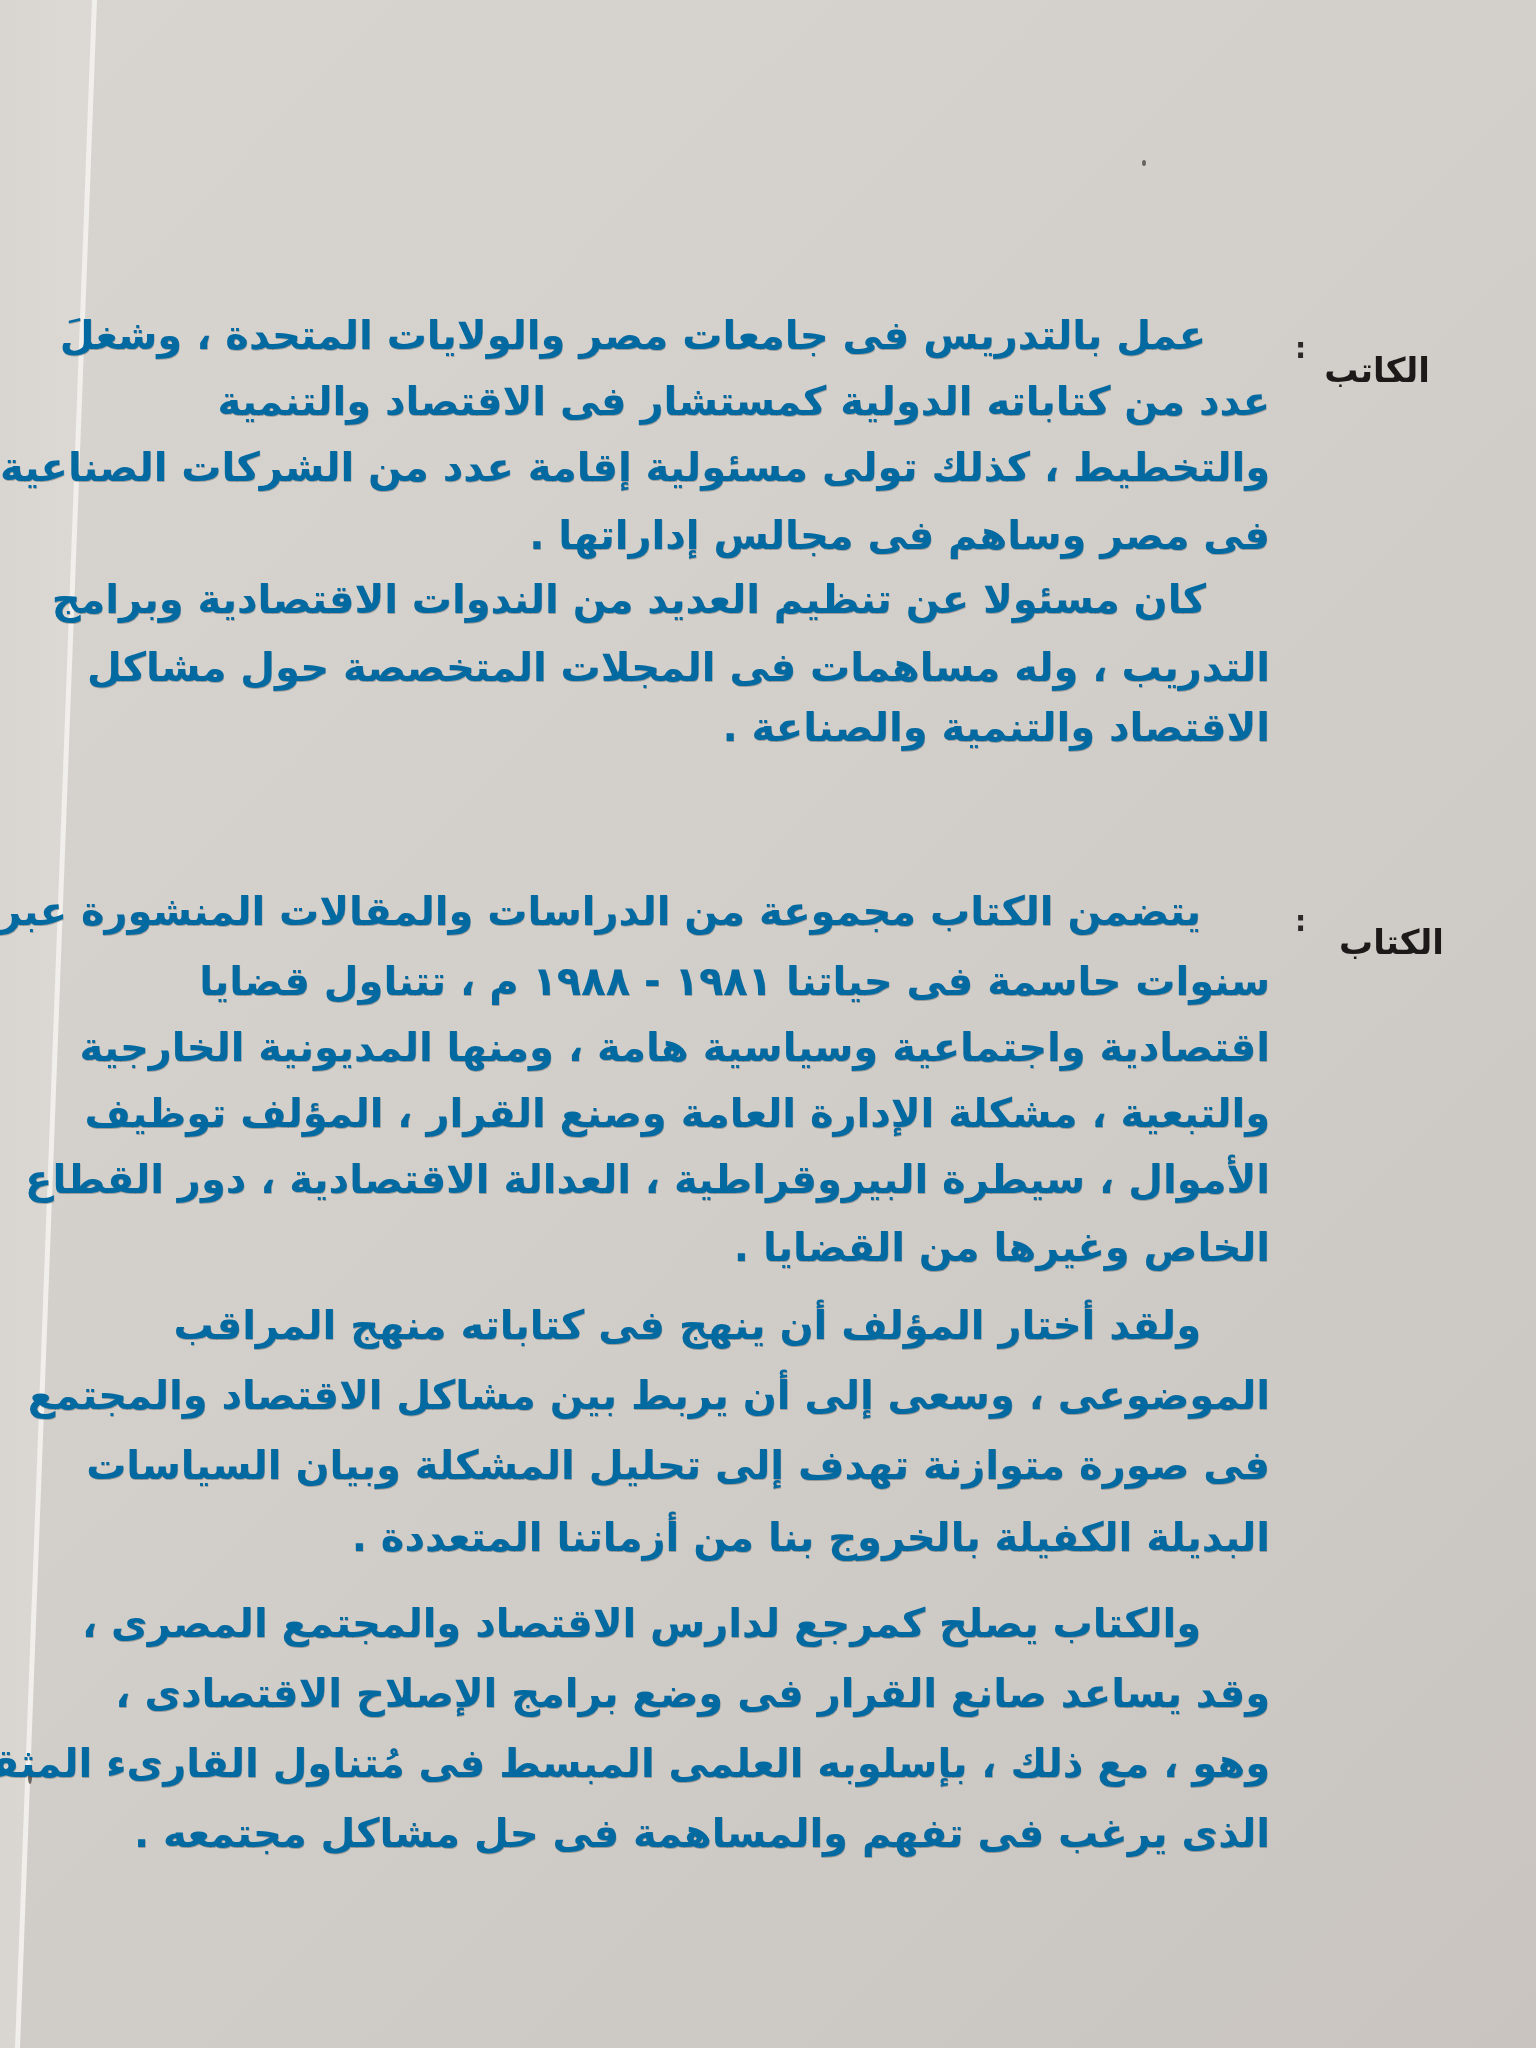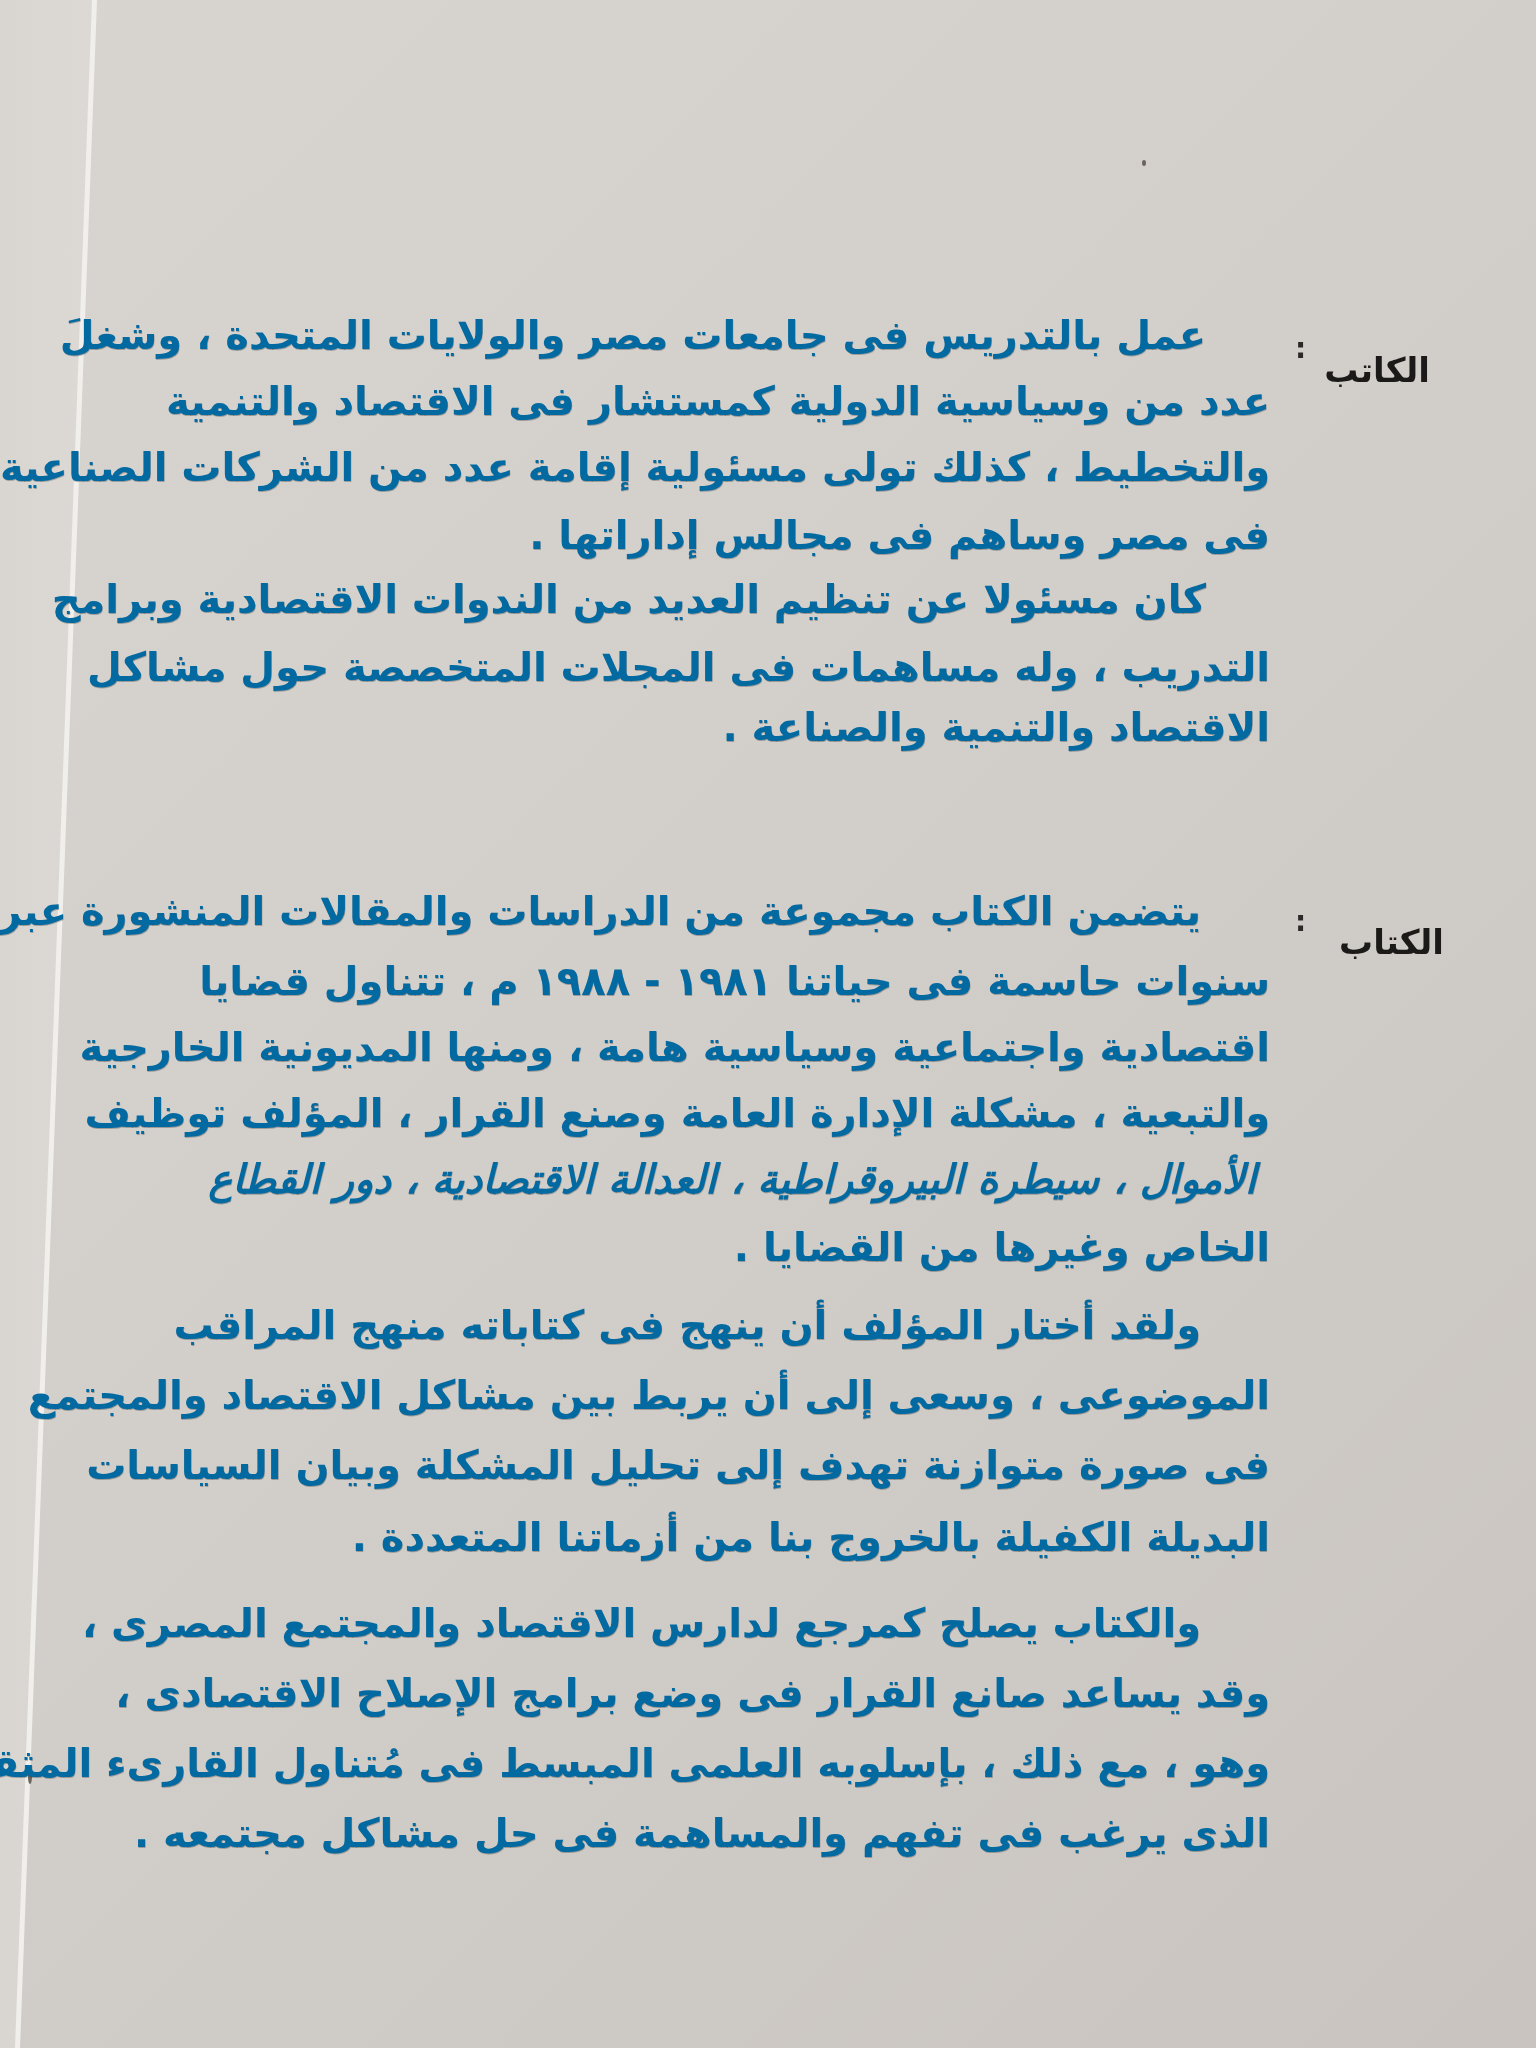--- a/index.html
+++ b/index.html
@@ -55,42 +55,42 @@
 
 <div class="mark" style="left:1142px;top:160px;width:4px;height:6px;"></div>
 <div class="mark" style="left:28px;top:1770px;width:4px;height:14px;"></div>
 
 <div class="section">
   <div class="label" style="right:106px; top:338px;">الكاتب</div>
   <div class="colon" style="left:1295px; top:332px;">:</div>
 
   <div>
     <div class="line" style="right:330px; width:730px; top:312px;">عمل بالتدريس فى جامعات مصر والولايات المتحدة ، وشغلَ</div>
-    <div class="line" style="right:266px; width:794px; top:378px;">عدد من وسياسية الدولية كمستشار فى الاقتصاد والتنمية</div>
+    <div class="line" style="right:266px; width:794px; top:378px;">عدد من كتاباته الدولية كمستشار فى الاقتصاد والتنمية</div>
     <div class="line" style="right:266px; width:794px; top:444px;">والتخطيط ، كذلك تولى مسئولية إقامة عدد من الشركات الصناعية</div>
     <div class="line last" style="right:266px; width:794px; top:512px;">فى مصر وساهم فى مجالس إداراتها .</div>
   </div>
 
   <div>
     <div class="line" style="right:330px; width:740px; top:576px;">كان مسئولا عن تنظيم العديد من الندوات الاقتصادية وبرامج</div>
     <div class="line" style="right:266px; width:804px; top:644px;">التدريب ، وله مساهمات فى المجلات المتخصصة حول مشاكل</div>
     <div class="line last" style="right:266px; width:804px; top:704px;">الاقتصاد والتنمية والصناعة .</div>
   </div>
 </div>
 
 <div class="section">
   <div class="label" style="right:92px; top:910px;">الكتاب</div>
   <div class="colon" style="left:1295px; top:905px;">:</div>
 
   <div>
     <div class="line" style="right:335px; width:750px; top:888px;">يتضمن الكتاب مجموعة من الدراسات والمقالات المنشورة عبر</div>
     <div class="line" style="right:266px; width:820px; top:958px;">سنوات حاسمة فى حياتنا ١٩٨١ - ١٩٨٨ م ، تتناول قضايا</div>
     <div class="line" style="right:266px; width:820px; top:1024px;">اقتصادية واجتماعية وسياسية هامة ، ومنها المديونية الخارجية</div>
     <div class="line" style="right:266px; width:820px; top:1090px;">والتبعية ، مشكلة الإدارة العامة وصنع القرار ، المؤلف توظيف</div>
-    <div class="line" style="right:280px; width:828px; top:1156px;font-style:italic;">الأموال ، سيطرة البيروقراطية ، العدالة الاقتصادية ، دور القطاع</div>
+    <div class="line" style="right:266px; width:828px; top:1156px;">الأموال ، سيطرة البيروقراطية ، العدالة الاقتصادية ، دور القطاع</div>
     <div class="line last" style="right:266px; width:828px; top:1224px;">الخاص وغيرها من القضايا .</div>
   </div>
 
   <div>
     <div class="line" style="right:335px; width:770px; top:1302px;">ولقد أختار المؤلف أن ينهج فى كتاباته منهج المراقب</div>
     <div class="line" style="right:266px; width:840px; top:1372px;">الموضوعى ، وسعى إلى أن يربط بين مشاكل الاقتصاد والمجتمع</div>
     <div class="line" style="right:266px; width:845px; top:1442px;">فى صورة متوازنة تهدف إلى تحليل المشكلة وبيان السياسات</div>
     <div class="line last" style="right:266px; width:845px; top:1514px;">البديلة الكفيلة بالخروج بنا من أزماتنا المتعددة .</div>
   </div>
 

